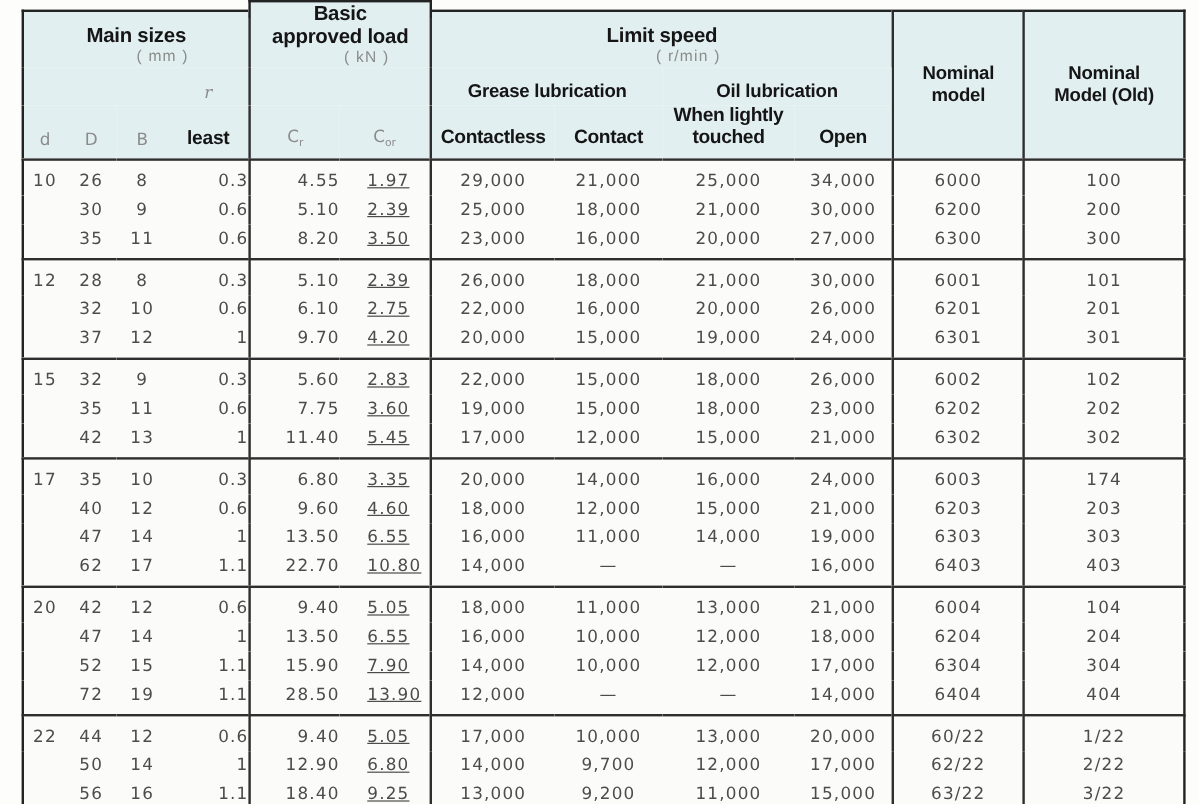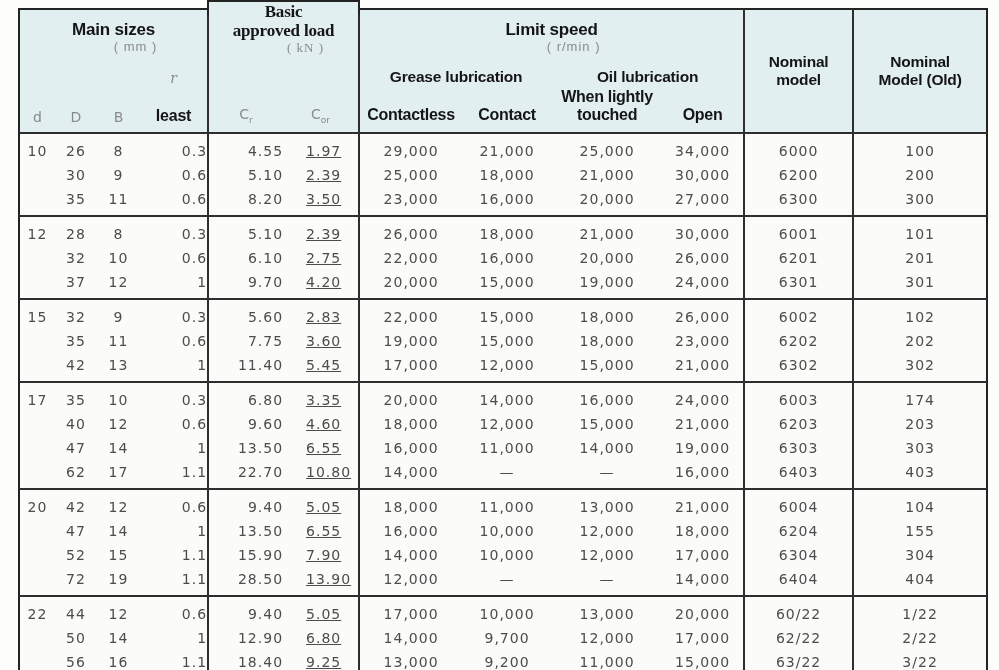--- a/index.html
+++ b/index.html
@@ -32,21 +32,21 @@
   .t2{font-size:13px;line-height:16px;color:var(--gray);font-weight:normal;letter-spacing:1px;margin-left:44px;}
   .nom{vertical-align:middle !important;padding-top:0 !important;margin-top:13px;}
   .nom .t1{font-size:15.5px;line-height:18px;}
   .sub2{font-size:15.5px;letter-spacing:-0.2px;}
   .sub{font-size:16px;letter-spacing:-0.3px;padding-bottom:8px !important;}
   .rlab{font-family:"DejaVu Serif",serif;font-style:italic;font-weight:normal;color:var(--gray);font-size:14px;}
   .collab{font-family:"DejaVu Sans",sans-serif;font-weight:normal;color:var(--gray);font-size:14px;}
   .collab sub{font-size:9px;letter-spacing:0;}
   .least{font-size:16px;letter-spacing:-0.2px;}
   
-  th.raised{vertical-align:top;padding-top:0 !important;font-family:Liberation Serif, serif;}
+  th.raised{vertical-align:top;padding-top:0 !important;}
   .raisewrap{position:relative;margin-top:-6px;}
   .raisewrap::before{content:"";position:absolute;left:-2px;right:-2px;top:-2px;height:13px;
     background:var(--hbg);border:2px solid var(--bd);border-bottom:none;}
   .raisewrap > *{position:relative;z-index:1;}
   
   td{font-family:"DejaVu Sans",sans-serif;font-size:14px;line-height:24px;color:var(--datac);
      letter-spacing:1px;text-align:center;white-space:nowrap;}
   td.first{padding-top:5px;}
   td.last{padding-bottom:4px;}
   td.c-r{text-align:right;padding-left:18px;}
@@ -332,21 +332,21 @@
           <td class="c-D">47</td>
           <td class="c-B">14</td>
           <td class="c-r">1</td>
           <td class="c-cr vb">13.50</td>
           <td class="c-cor">6.55</td>
           <td class="c-sp vb">16,000</td>
           <td class="c-sp">10,000</td>
           <td class="c-sp">12,000</td>
           <td class="c-sp">18,000</td>
           <td class="c-model vb">6204</td>
-          <td class="c-model vb b-right">155</td>
+          <td class="c-model vb b-right">204</td>
         </tr>
         <tr>
           <td class="c-d b-left"></td>
           <td class="c-D">52</td>
           <td class="c-B">15</td>
           <td class="c-r">1.1</td>
           <td class="c-cr vb">15.90</td>
           <td class="c-cor">7.90</td>
           <td class="c-sp vb">14,000</td>
           <td class="c-sp">10,000</td>

